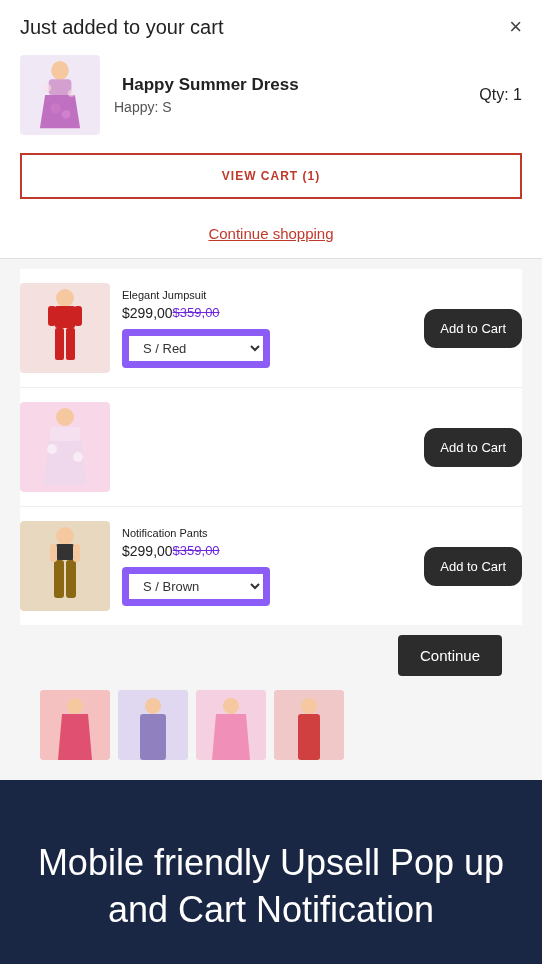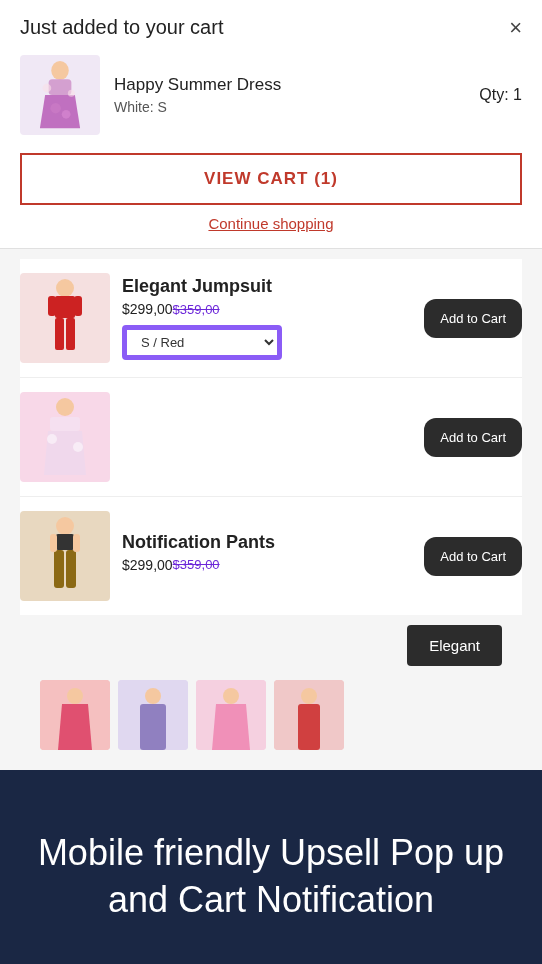--- a/index.html
+++ b/index.html
@@ -12,21 +12,21 @@
 
     
     .notification-panel {
       background: #fff;
       border-bottom: 1px solid #e0e0e0;
       padding: 16px 20px 0 20px;
     }
     .notification-header {
       display: flex;
       justify-content: space-between;
-      align-items: flex-end;
+      align-items: flex-start;
       margin-bottom: 16px;
     }
     .notification-title {
       font-size: 20px;
       font-weight: 500;
       color: #222;
     }
     .close-btn {
       background: none;
       border: none;
@@ -56,47 +56,48 @@
     .cart-item-image svg {
       width: 70px;
       height: 70px;
     }
     .cart-item-info {
       flex: 1;
     }
     .cart-item-name {
       font-size: 17px;
       color: #222;
-      font-weight: 400;
+      font-weight: 700;
+      margin-left: 8px;
     }
     .cart-item-size {
       font-size: 14px;
       color: #555;
       margin-top: 4px;
     }
     .cart-item-qty {
       font-size: 16px;
       color: #222;
       font-weight: 400;
       white-space: nowrap;
     }
     .view-cart-btn {
       display: block;
       width: 100%;
       padding: 14px;
       border: 2px solid #c0392b;
       background: #fff;
       color: #c0392b;
       text-align: center;
-      font-size: 17px;
+      font-size: 12px;
       font-weight: 600;
       letter-spacing: 1px;
       text-transform: uppercase;
       cursor: pointer;
-      margin-bottom: 10px;
+      margin-bottom: 26px;
     }
     .continue-shopping-link {
       display: block;
       text-align: center;
       color: #c0392b;
       font-size: 15px;
       text-decoration: underline;
       cursor: pointer;
       padding-bottom: 16px;
     }
@@ -125,44 +126,44 @@
       align-items: center;
       justify-content: center;
       background: #f5e0e0;
     }
     .upsell-item-image.pink-bg { background: #f8d8e8; }
     .upsell-item-image.brown-bg { background: #e8d8c0; }
     .upsell-item-info {
       flex: 1;
     }
     .upsell-item-name {
-      font-size: 18px;
-      color: #222;
-      font-weight: 700;
+      font-size: 11px;
+      color: #222;
+      font-weight: 400;
       margin-bottom: 4px;
     }
     .price-row {
       display: flex;
       align-items: center;
       gap: 0;
       margin-bottom: 8px;
     }
     .price-current {
       font-size: 14px;
       color: #222;
     }
     .price-original {
       font-size: 13px;
       color: #6d28d9;
       text-decoration: line-through;
     }
     .variant-select {
-      width: 160px;
+      width: 148px;
       padding: 4px 10px;
-      border: 5px solid #8b5cf6;
+      border: 7px solid #8b5cf6;
       border-radius: 4px;
       font-size: 13px;
       color: #333;
       background: #fff;
       cursor: pointer;
       appearance: auto;
     }
     .add-to-cart-btn {
       background: #2c2c2c;
       color: #fff;
@@ -242,21 +243,21 @@
         <rect x="22" y="22" width="26" height="18" rx="4" fill="#d4a0d0"></rect>
         <polygon points="18,40 52,40 58,78 12,78" fill="#c070c0"></polygon>
         <circle cx="20" cy="32" r="5" fill="#f8e0e8" opacity="0.6"></circle>
         <circle cx="48" cy="38" r="4" fill="#f8e0e8" opacity="0.6"></circle>
         <circle cx="30" cy="55" r="6" fill="#d080c8" opacity="0.5"></circle>
         <circle cx="42" cy="62" r="5" fill="#e090d8" opacity="0.5"></circle>
       </svg>
     </div>
     <div class="cart-item-info">
       <div class="cart-item-name">Happy Summer Dress</div>
-      <div class="cart-item-size">White: S</div>
+      <div class="cart-item-size">Happy: S</div>
     </div>
     <div class="cart-item-qty">Qty: 1</div>
   </div>
   <button class="view-cart-btn">VIEW CART (1)</button>
   <a class="continue-shopping-link">Continue shopping</a>
 </div>
 
 <div class="upsell-section">
 
   <div class="upsell-item">
@@ -310,26 +311,31 @@
         <rect x="20" y="18" width="7" height="18" rx="3" fill="#f5c8a0"></rect>
         <rect x="43" y="18" width="7" height="18" rx="3" fill="#f5c8a0"></rect>
       </svg>
     </div>
     <div class="upsell-item-info">
       <div class="upsell-item-name">Notification Pants</div>
       <div class="price-row">
         <span class="price-current">$299,00</span>
         <span class="price-original">$359,00</span>
       </div>
+      <select class="variant-select">
+        <option>S / Brown</option>
+        <option>M / Brown</option>
+        <option>L / Brown</option>
+      </select>
     </div>
     <button class="add-to-cart-btn">Add to Cart</button>
   </div>
 
   <div class="continue-btn-row">
-    <button class="continue-btn">Elegant</button>
+    <button class="continue-btn">Continue</button>
   </div>
 
   <div class="thumbnail-strip">
     <div class="thumbnail t1">
       <svg viewBox="0 0 70 70" width="70" height="70">
         <rect width="70" height="70" fill="#f5c0c0"></rect>
         <ellipse cx="35" cy="16" rx="8" ry="8" fill="#f5c8a0"></ellipse>
         <polygon points="22,24 48,24 52,70 18,70" fill="#e05070"></polygon>
       </svg>
     </div>

